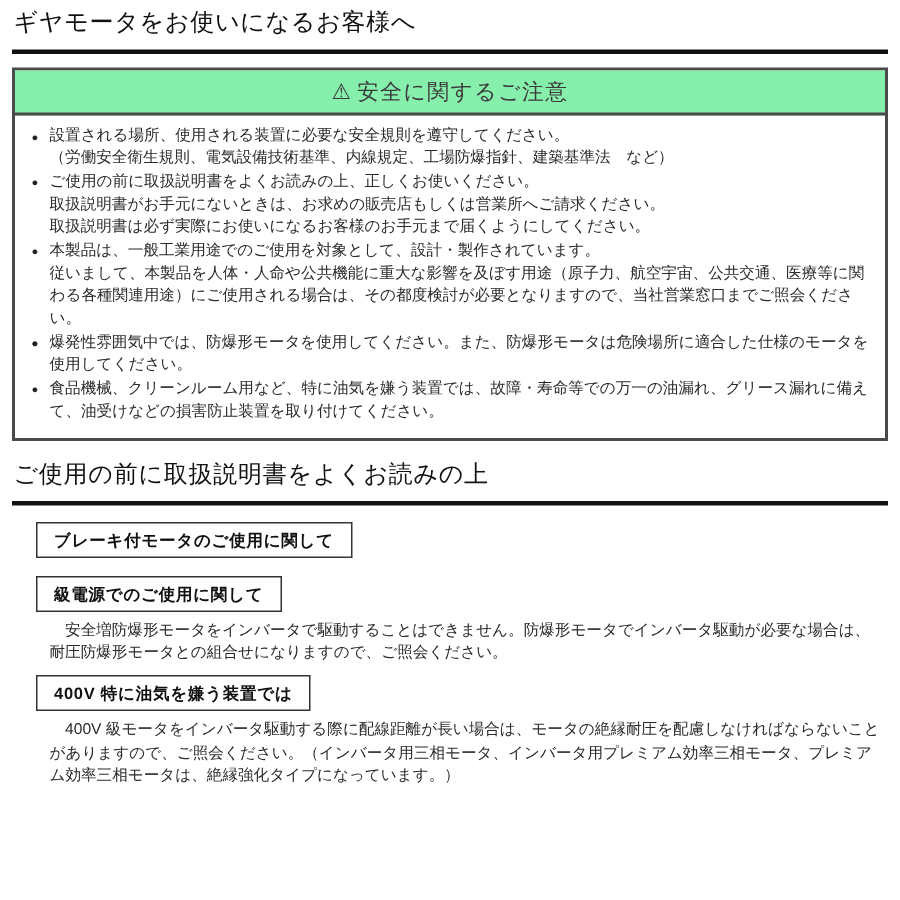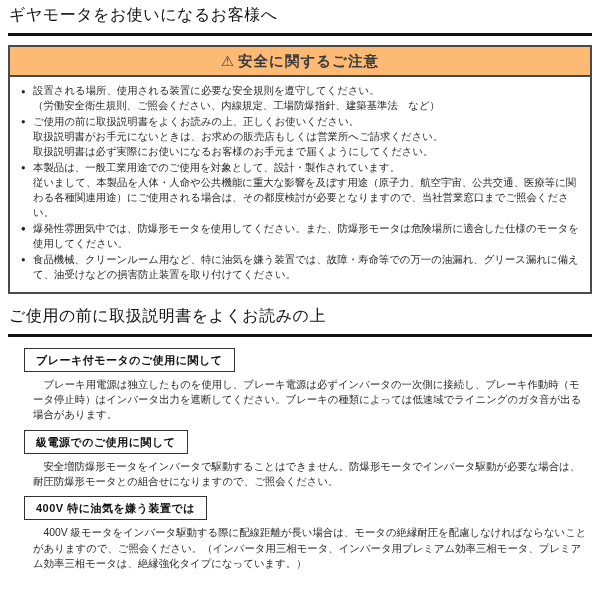--- a/index.html
+++ b/index.html
@@ -18,28 +18,27 @@
     color:#111;
     border-bottom:3px solid #111;
     padding:0 0 7px 1px;
   }
   .main-title { margin-bottom:9px; }
   .section-title { margin-top:12px; margin-bottom:10px; }
 
   
   .safety-box { border:2px solid #4a4a4a; }
   .safety-header {
-    background:#fdba74;
+    background:#86efac;
     border-bottom:2px solid #4a4a4a;
     text-align:center;
     font-size:14.5px;
     color:#3a3a3a;
     padding:5px 0 4px 0;
     letter-spacing:1px;
-    font-weight:bold;
   }
   .warning-icon { font-size:14.5px; margin-right:3px; }
   .safety-body { padding:7px 10px 8px 10px; }
   .bullet-list { list-style:none; font-size:10.4px; line-height:1.44; color:#2a2a2a; }
   .bullet-item {
     position:relative;
     padding-left:13px;
     white-space:pre-line;
     margin-bottom:1px;
   }
@@ -78,38 +77,37 @@
 
   <h1 class="main-title">ギヤモータをお使いになるお客様へ</h1>
 
   <div class="safety-box">
     <div class="safety-header">
       <span class="warning-icon">⚠</span><span>安全に関するご注意</span>
     </div>
     <div class="safety-body">
       <ul class="bullet-list">
         <li class="bullet-item"><span class="bullet-dot">●</span><span>設置される場所、使用される装置に必要な安全規則を遵守してください。
-（労働安全衛生規則、ご照会ください、内線規定、工場防爆指針、建築基準法　など）</span></li>
+（労働安全衛生規則、電気設備技術基準、内線規定、工場防爆指針、建築基準法　など）</span></li>
         <li class="bullet-item"><span class="bullet-dot">●</span><span>ご使用の前に取扱説明書をよくお読みの上、正しくお使いください。
 取扱説明書がお手元にないときは、お求めの販売店もしくは営業所へご請求ください。
 取扱説明書は必ず実際にお使いになるお客様のお手元まで届くようにしてください。</span></li>
         <li class="bullet-item"><span class="bullet-dot">●</span><span>本製品は、一般工業用途でのご使用を対象として、設計・製作されています。
 従いまして、本製品を人体・人命や公共機能に重大な影響を及ぼす用途（原子力、航空宇宙、公共交通、医療等に関わる各種関連用途）にご使用される場合は、その都度検討が必要となりますので、当社営業窓口までご照会ください。</span></li>
         <li class="bullet-item"><span class="bullet-dot">●</span></li>
         <li class="bullet-item"><span class="bullet-dot">●</span><span>爆発性雰囲気中では、防爆形モータを使用してください。また、防爆形モータは危険場所に適合した仕様のモータを使用してください。</span></li>
         <li class="bullet-item"><span class="bullet-dot">●</span><span>食品機械、クリーンルーム用など、特に油気を嫌う装置では、故障・寿命等での万一の油漏れ、グリース漏れに備えて、油受けなどの損害防止装置を取り付けてください。</span></li>
       </ul>
     </div>
   </div>
 
   <h2 class="section-title">ご使用の前に取扱説明書をよくお読みの上</h2>
 
   <div class="sub-section">
     <div class="sub-title">ブレーキ付モータのご使用に関して</div>
-    <p class="sub-body">ブレーキ用電源は独立したものを使用し、ブレーキ電源は必ずインバータの一次側に接続し、ブレーキ作動時（モータ停止時）はインバータ出力を遮断してください。ブレーキの種類によっては低速域でライニングのガタ音が出る場合があります。</p>
   </div>
 
   <div class="sub-section">
     <div class="sub-title">級電源でのご使用に関して</div>
     <p class="sub-body">安全増防爆形モータをインバータで駆動することはできません。防爆形モータでインバータ駆動が必要な場合は、耐圧防爆形モータとの組合せになりますので、ご照会ください。</p>
   </div>
 
   <div class="sub-section">
     <div class="sub-title">400V 特に油気を嫌う装置では</div>
     <p class="sub-body">400V 級モータをインバータ駆動する際に配線距離が長い場合は、モータの絶縁耐圧を配慮しなければならないことがありますので、ご照会ください。（インバータ用三相モータ、インバータ用プレミアム効率三相モータ、プレミアム効率三相モータは、絶縁強化タイプになっています。）</p>

